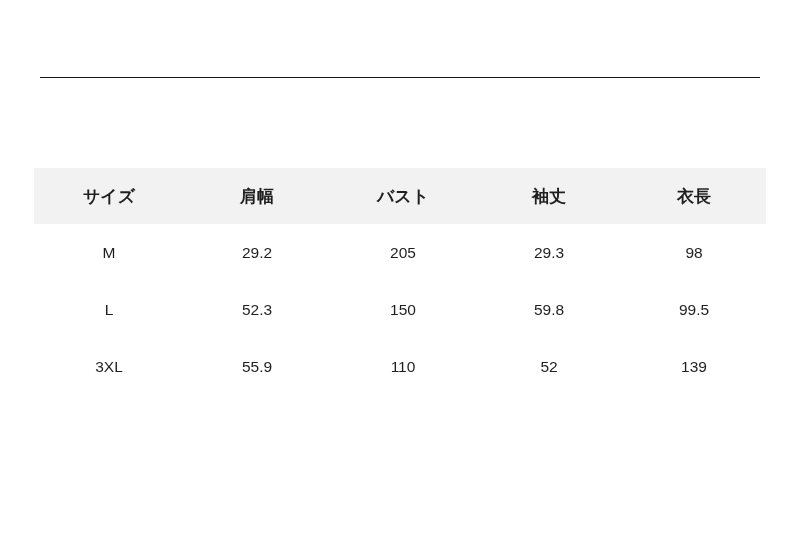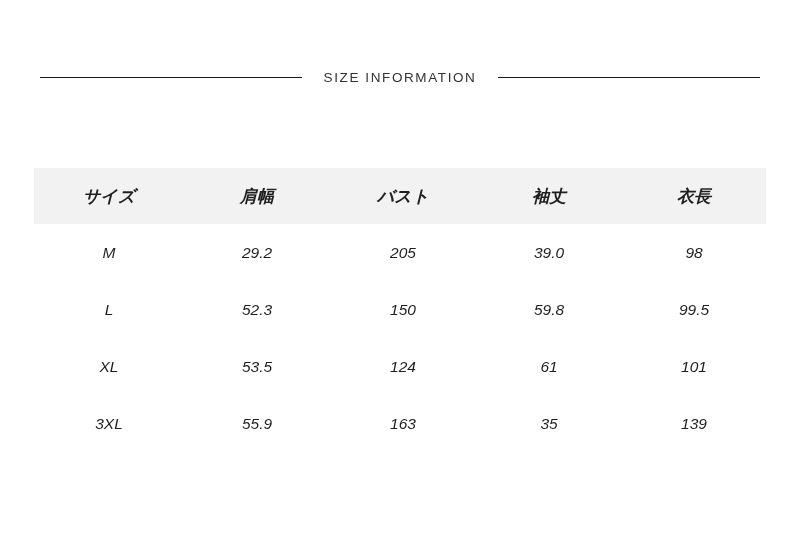--- a/index.html
+++ b/index.html
@@ -46,21 +46,20 @@
     white-space: nowrap;
     font-weight: 400;
   }
 
   
   .table-wrap {
     position: absolute;
     top: 168px;
     left: 34px;
     width: 732px;
-    font-style: italic;
   }
   table.size-table {
     border-collapse: collapse;
     width: 732px;
     table-layout: fixed;
   }
   table.size-table thead tr {
     background: #f2f2f2;
   }
   table.size-table th {
@@ -90,21 +89,20 @@
 
   .size-cell { font-size: 16px; }
 </style>
 </head>
 <body>
 
 <div class="page">
 
   <div class="header">
     <div class="rule"></div>
-    <div class="header-title">SIZE INFORMATION</div>
     <div class="rule"></div>
   </div>
 
   <div class="table-wrap">
     <table class="size-table">
       <colgroup>
         <col class="c0">
           <col class="c1">
           <col class="c2">
           <col class="c3">
@@ -117,41 +115,34 @@
           <th>バスト</th>
           <th>袖丈</th>
           <th>衣長</th>
         </tr>
       </thead>
       <tbody>
         <tr>
           <td class="size-cell">M</td>
           <td>29.2</td>
           <td>205</td>
-          <td>39.0</td>
+          <td>29.3</td>
           <td>98</td>
         </tr>
         <tr>
           <td class="size-cell">L</td>
           <td>52.3</td>
           <td>150</td>
           <td>59.8</td>
           <td>99.5</td>
         </tr>
         <tr>
-          <td class="size-cell">XL</td>
-          <td>53.5</td>
-          <td>124</td>
-          <td>61</td>
-          <td>101</td>
-        </tr>
-        <tr>
           <td class="size-cell">3XL</td>
           <td>55.9</td>
-          <td>163</td>
-          <td>35</td>
+          <td>110</td>
+          <td>52</td>
           <td>139</td>
         </tr>
       </tbody>
     </table>
   </div>
 
 </div>
 
 </body></html>

